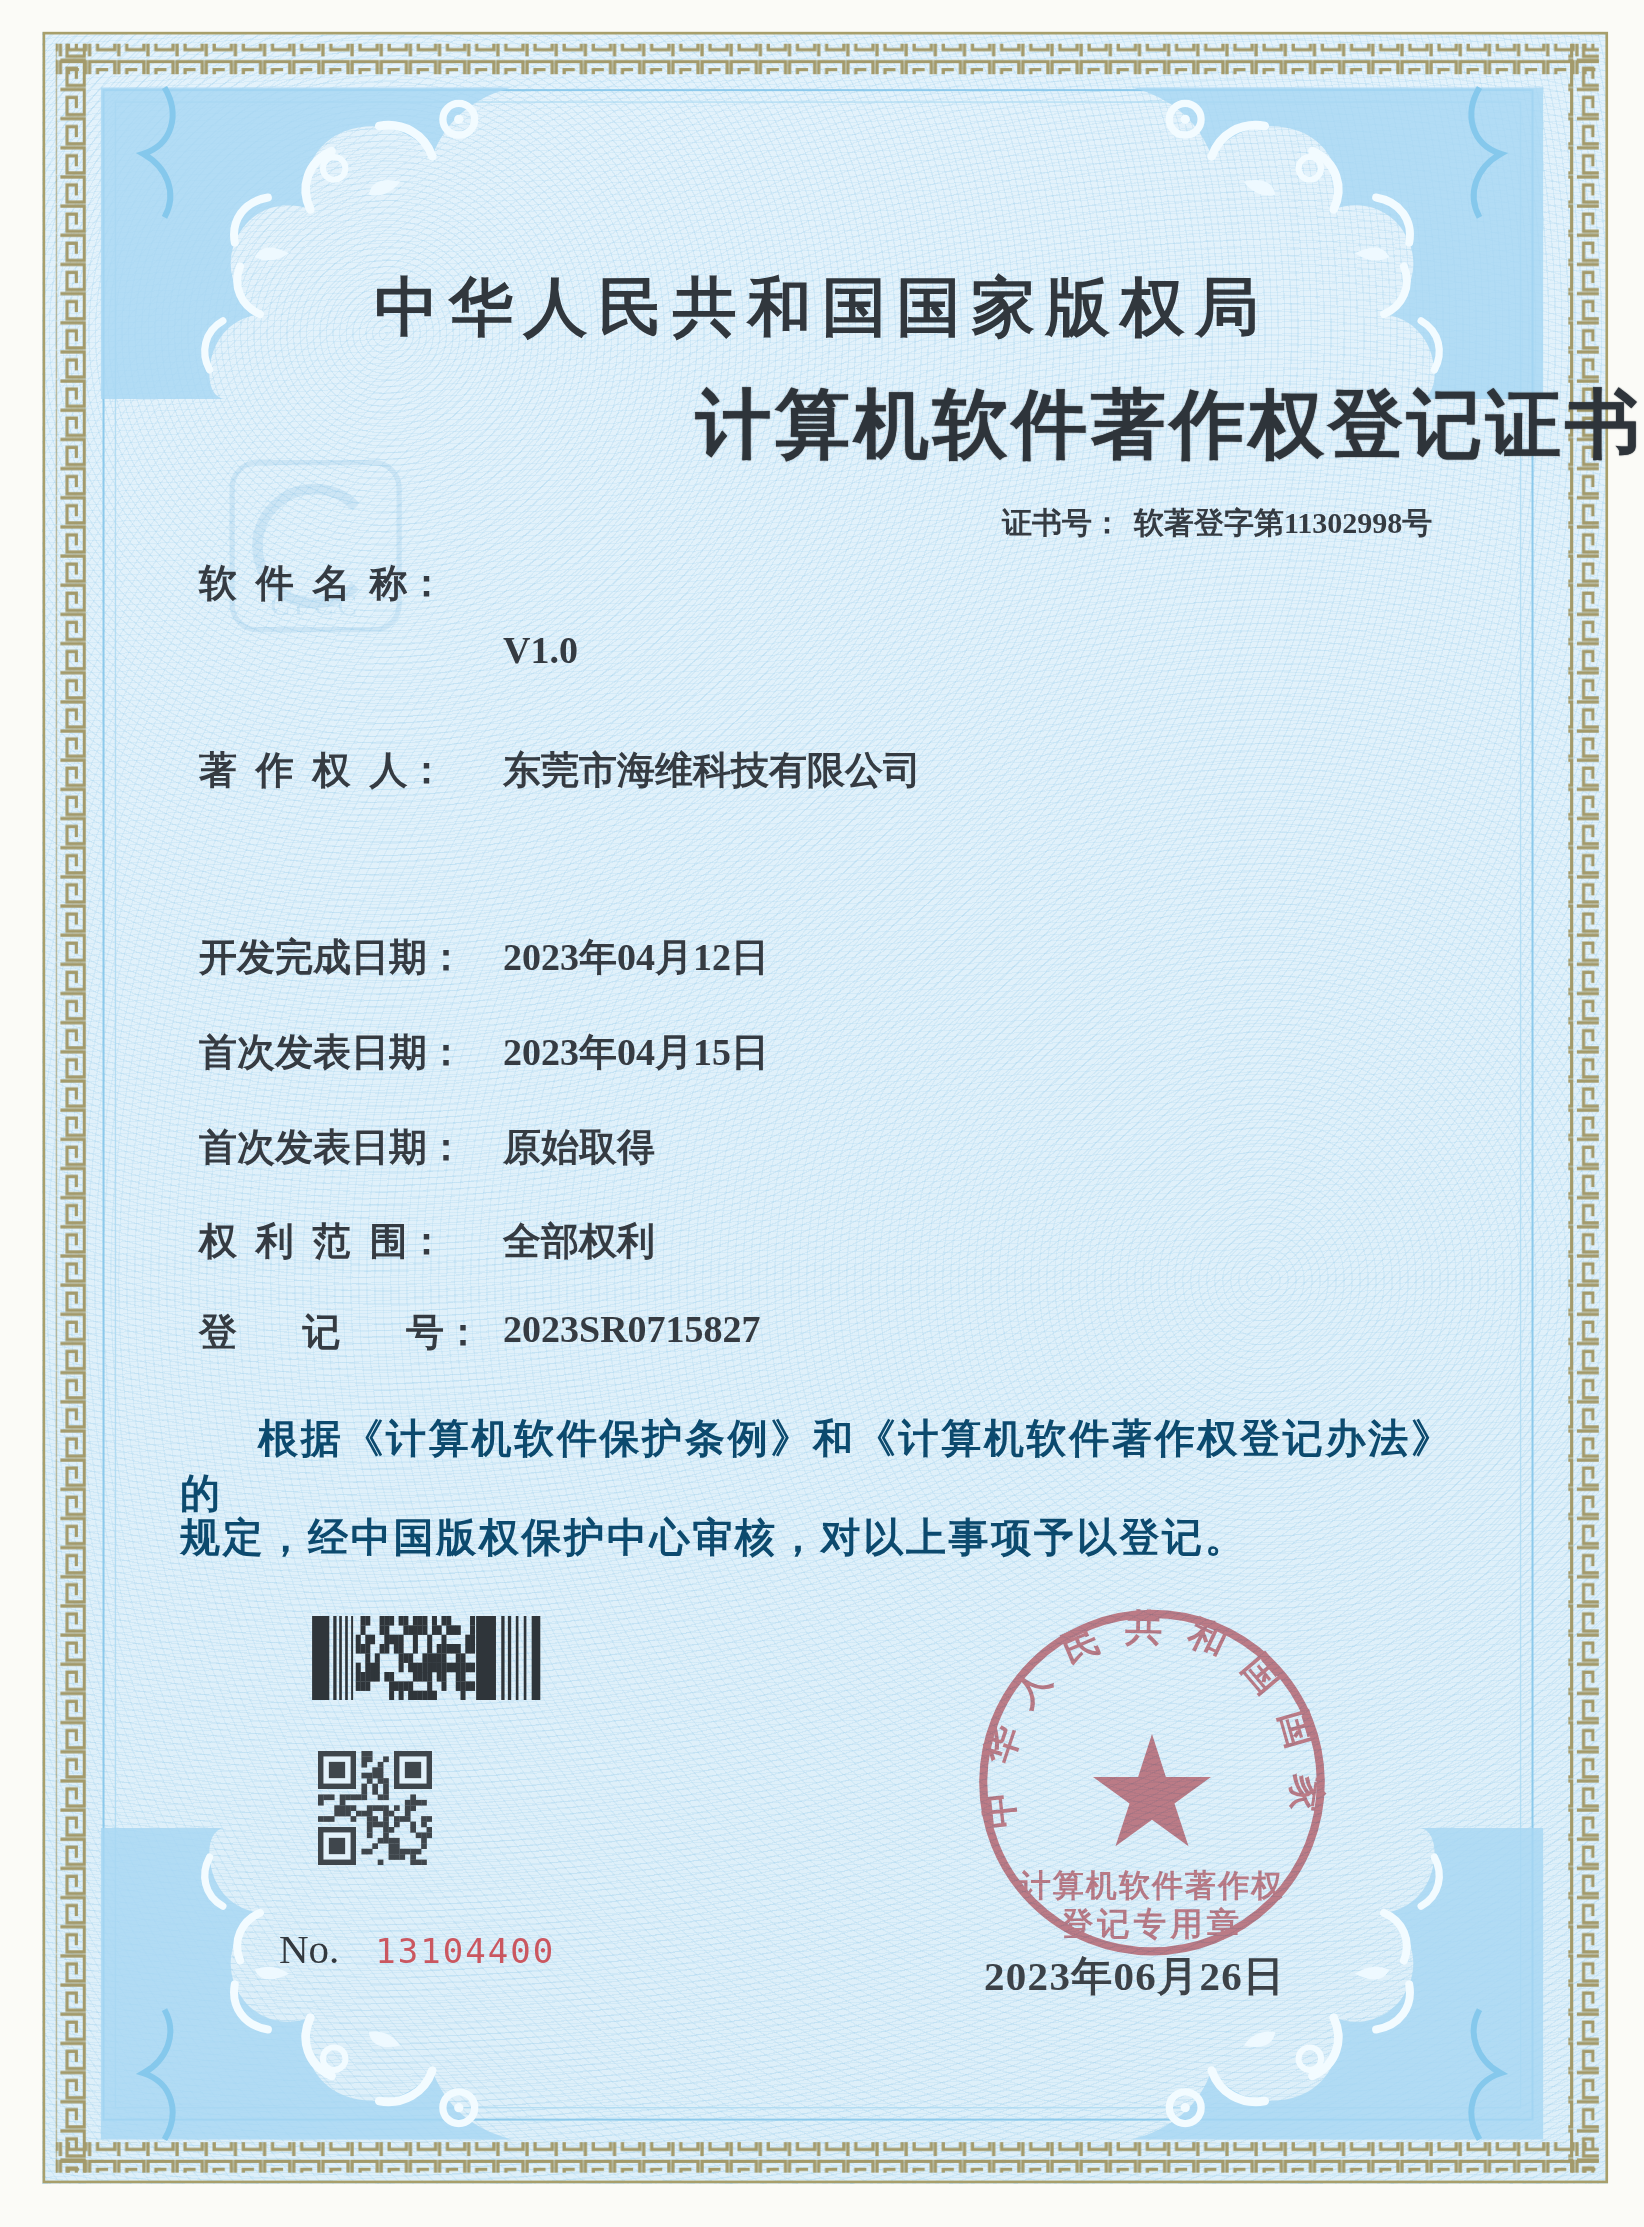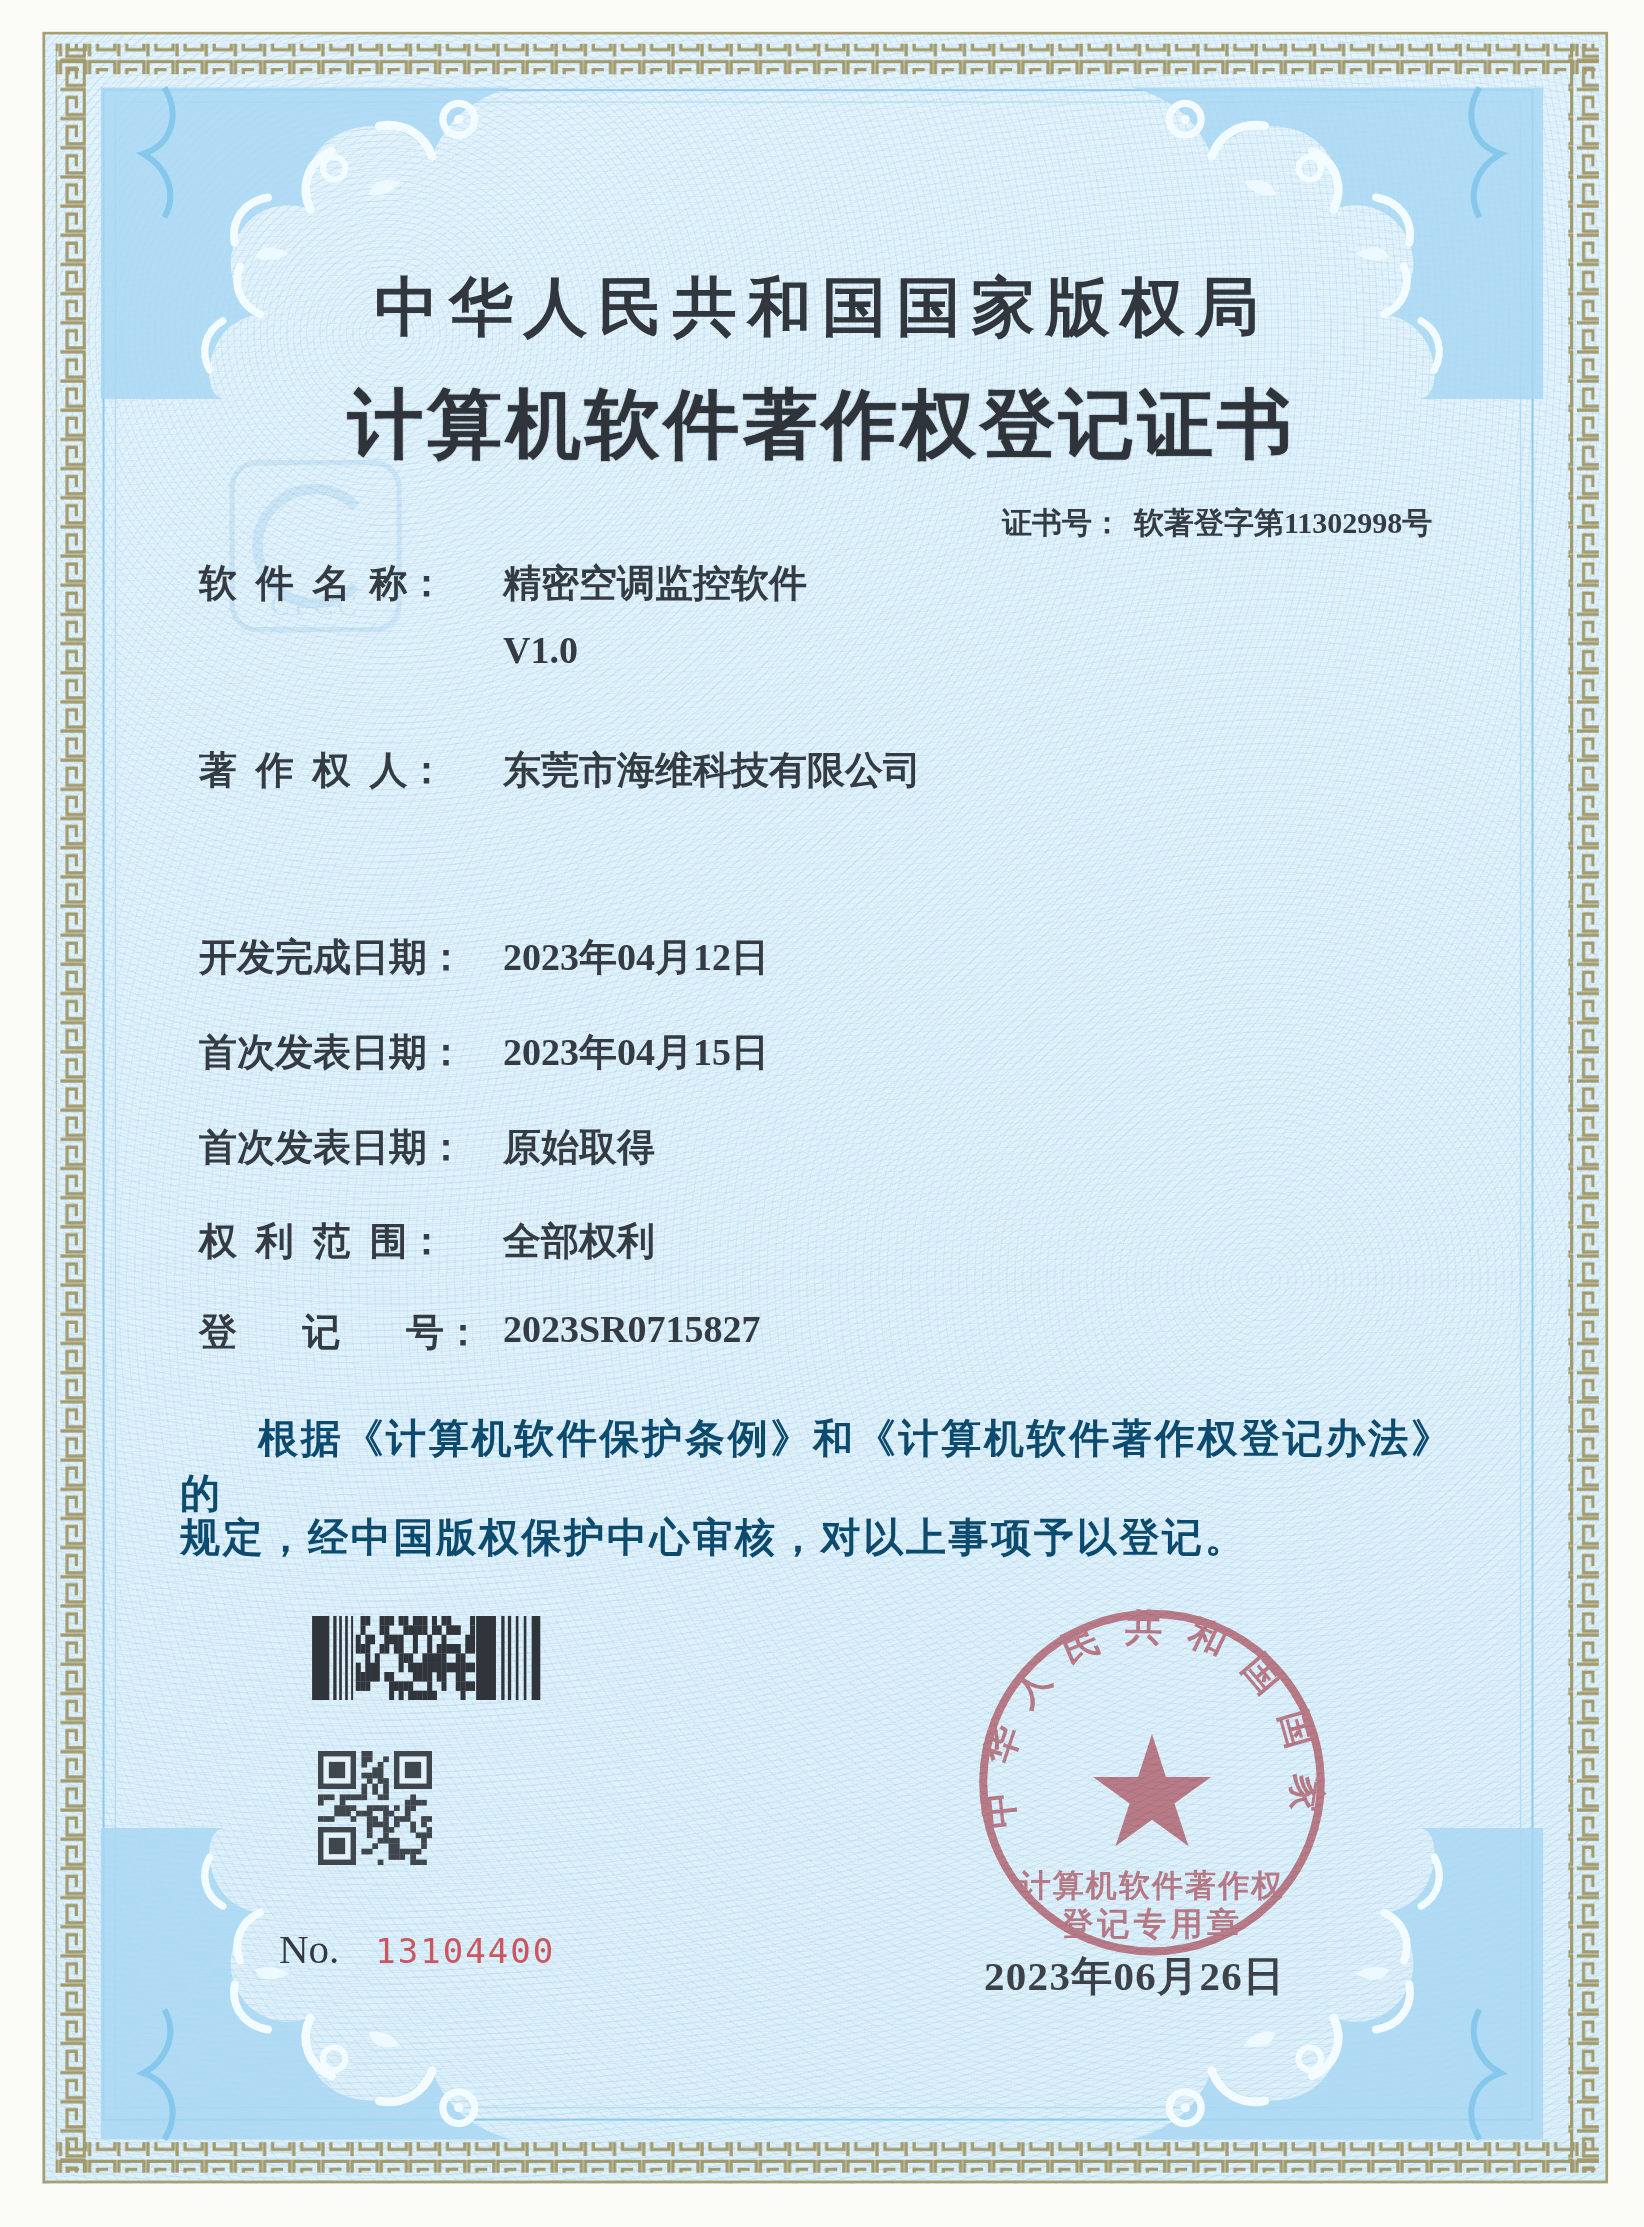--- a/index.html
+++ b/index.html
@@ -15,21 +15,21 @@
     background:
       repeating-radial-gradient(circle at 22% 14%, rgba(125,190,228,.16) 0 1.3px, rgba(255,255,255,0) 1.3px 6.6px),
       repeating-radial-gradient(circle at 78% 58%, rgba(125,190,228,.13) 0 1.3px, rgba(255,255,255,0) 1.3px 8px),
       repeating-linear-gradient(177deg, rgba(140,200,235,.16) 0 1px, rgba(255,255,255,0) 1px 6px),
       linear-gradient(#e3f2fb,#ddeff9);
   }
   .decor{position:absolute; left:0; top:0;}
   .abs{position:absolute; white-space:nowrap;}
   .authority{left:0; top:264px; width:1644px; text-align:center;
     font-size:64px; font-weight:bold; letter-spacing:10.6px; color:#31373d;}
-  .cert-title{left:0; top:375px; width:1644px; text-align:center;
+  .cert-title{left:0; top:375px; width:1644px; text-align:right;
     font-size:75px; font-weight:bold; letter-spacing:4px; color:#2e343a;
     text-shadow:0 0 1.3px #2e343a;}
   .certno{left:1002px; top:503px; font-size:30px; font-weight:bold;}
   .certno .val{margin-left:12px;}
   .f-label{position:absolute; left:0; top:0; font-size:38px; font-weight:bold; word-spacing:9.3px;}
   .f-label.wide{word-spacing:56px;}
   .f-value{position:absolute; left:304px; top:0; font-size:38px; font-weight:bold;}
   .row{position:absolute; left:199px; height:46px; width:1260px;}
   .version{position:absolute; left:503px; top:628px; font-size:38px; font-weight:bold;}
   .statement{position:absolute; left:180px; width:1293px; font-size:40px;
@@ -104,21 +104,20 @@
   </svg>
 
   <div class="abs authority">中华人民共和国国家版权局</div>
   <div class="abs cert-title">计算机软件著作权登记证书</div>
   <div class="abs certno">
     <span>证书号：</span><span class="val">软著登字第11302998号</span>
   </div>
 
   <div class="row" style="top:558px">
     <span class="f-label">软 件 名 称：</span>
-    <span class="f-value">精密空调监控软件</span>
   </div>
   <div class="abs version">V1.0</div>
 
   <div class="row" style="top:745px">
     <span class="f-label">著 作 权 人：</span>
     <span class="f-value">东莞市海维科技有限公司</span>
   </div>
 
   <div class="row" style="top:932px">
     <span class="f-label">开发完成日期：</span>

